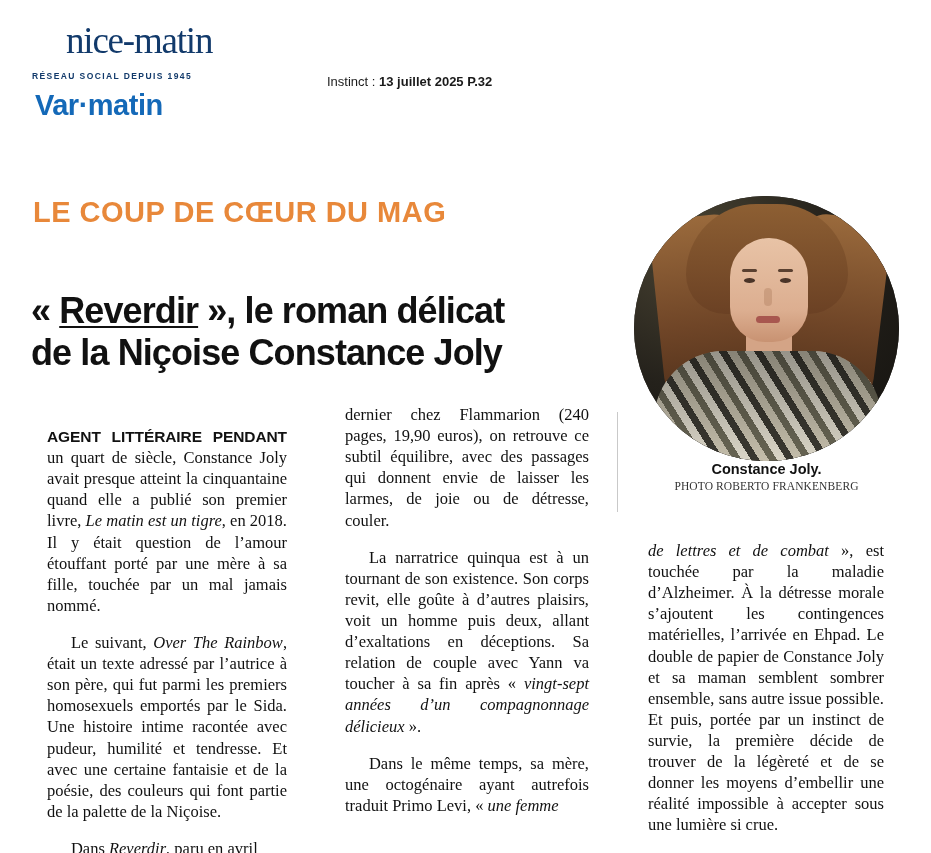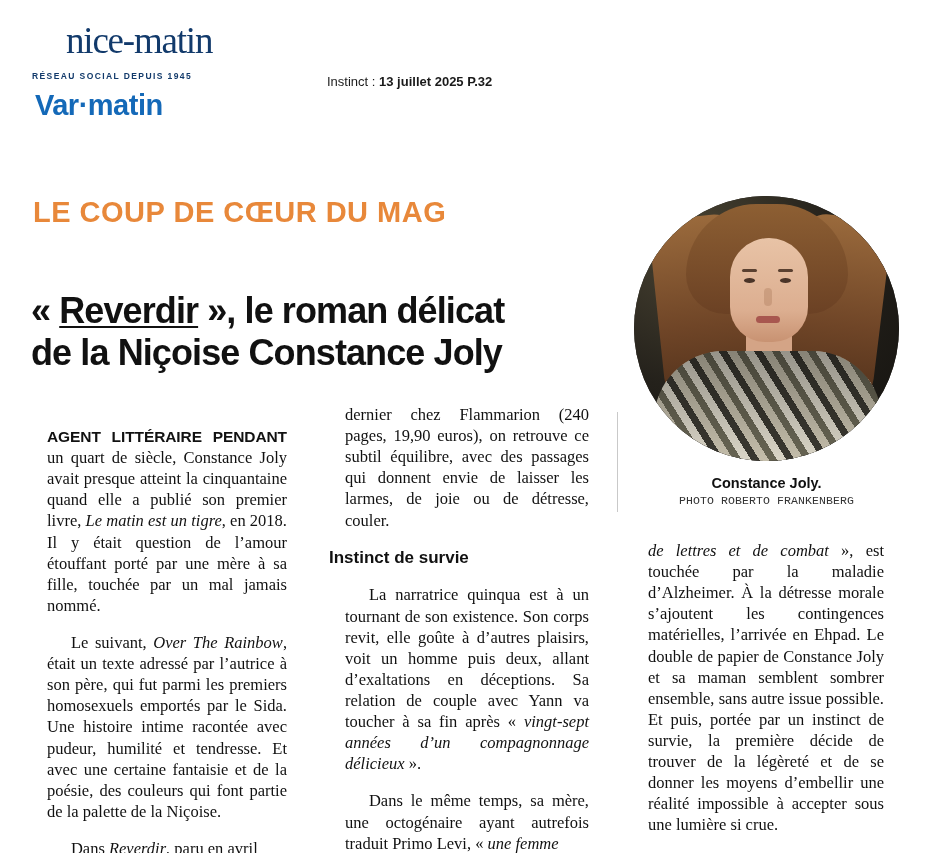--- a/index.html
+++ b/index.html
@@ -183,25 +183,24 @@
   .portrait .body-shade {
     position: absolute; left: 20px; bottom: 0;
     width: 228px; height: 110px;
     background: linear-gradient(180deg, rgba(0,0,0,0.35), rgba(0,0,0,0.05));
     border-radius: 70px 70px 0 0;
   }
   .caption-name {
     font-family: "Liberation Sans", sans-serif;
     font-weight: bold;
     font-size: 14.5px;
-    margin-top: 14px;
     color: #111;
   }
   .caption-credit {
-    font-family: Liberation Mono, monospace;
+    font-family: Liberation Serif, serif;
     font-size: 11.5px;
     margin-top: 3px;
     color: #333;
     letter-spacing: 0.1px;
   }
 
   
   .col {
     position: absolute;
     font-size: 16.5px;
@@ -301,20 +300,19 @@
 <div class="vrule"></div>
 
 <div class="col col-1">
   <p class="noind"><span class="lead">AGENT LITTÉRAIRE PENDANT</span><span> un quart de siècle, Constance Joly avait presque atteint la cinquantaine quand elle a publié son premier livre, </span><em>Le matin est un tigre</em><span>, en 2018. Il y était question de l’amour étouffant porté par une mère à sa fille, touchée par un mal jamais nommé.</span></p>
   <p><span>Le suivant, </span><em>Over The Rainbow</em><span>, était un texte adressé par l’autrice à son père, qui fut parmi les premiers homosexuels emportés par le Sida. Une histoire intime racontée avec pudeur, humilité et tendresse. Et avec une certaine fantaisie et de la poésie, des couleurs qui font partie de la palette de la Niçoise.</span></p>
   <p><span>Dans </span><em>Reverdir</em><span>, paru en avril</span></p>
 </div>
 
 <div class="col col-2">
   <p class="noind">dernier chez Flammarion (240 pages, 19,90 euros), on retrouve ce subtil équilibre, avec des passages qui donnent envie de laisser les larmes, de joie ou de détresse, couler.</p>
-  <div class="subhead">Instinct de survie</div>
   <p><span>La narratrice quinqua est à un tournant de son existence. Son corps revit, elle goûte à d’autres plaisirs, voit un homme puis deux, allant d’exaltations en déceptions. Sa relation de couple avec Yann va toucher à sa fin après « </span><em>vingt-sept années d’un compagnonnage délicieux</em><span> ».</span></p>
   <p><span>Dans le même temps, sa mère, une octogénaire ayant autrefois traduit Primo Levi, « </span><em>une femme</em></p>
 </div>
 
 <div class="col col-3">
   <p class="noind"><em>de lettres et de combat</em><span> », est touchée par la maladie d’Alzheimer. À la détresse morale s’ajoutent les contingences matérielles, l’arrivée en Ehpad. Le double de papier de Constance Joly et sa maman semblent sombrer ensemble, sans autre issue possible. Et puis, portée par un instinct de survie, la première décide de trouver de la légèreté et de se donner les moyens d’embellir une réalité impossible à accepter sous une lumière si crue.</span></p>
 </div>
 
 </body></html>

